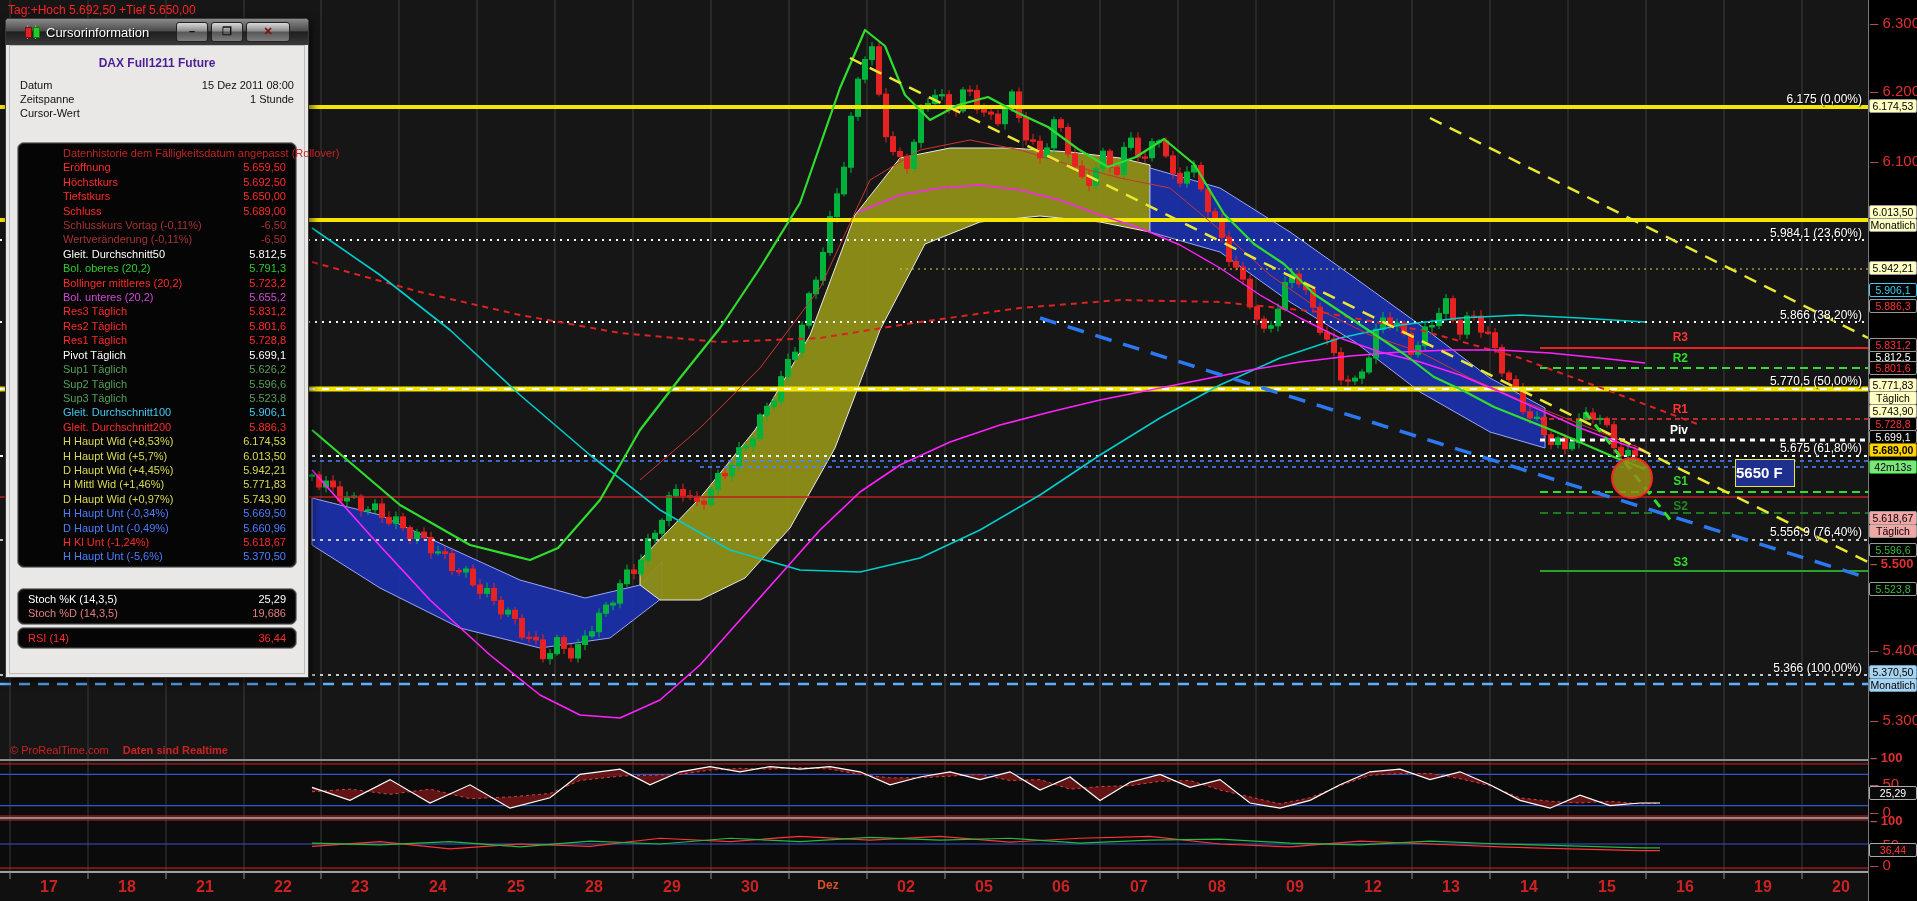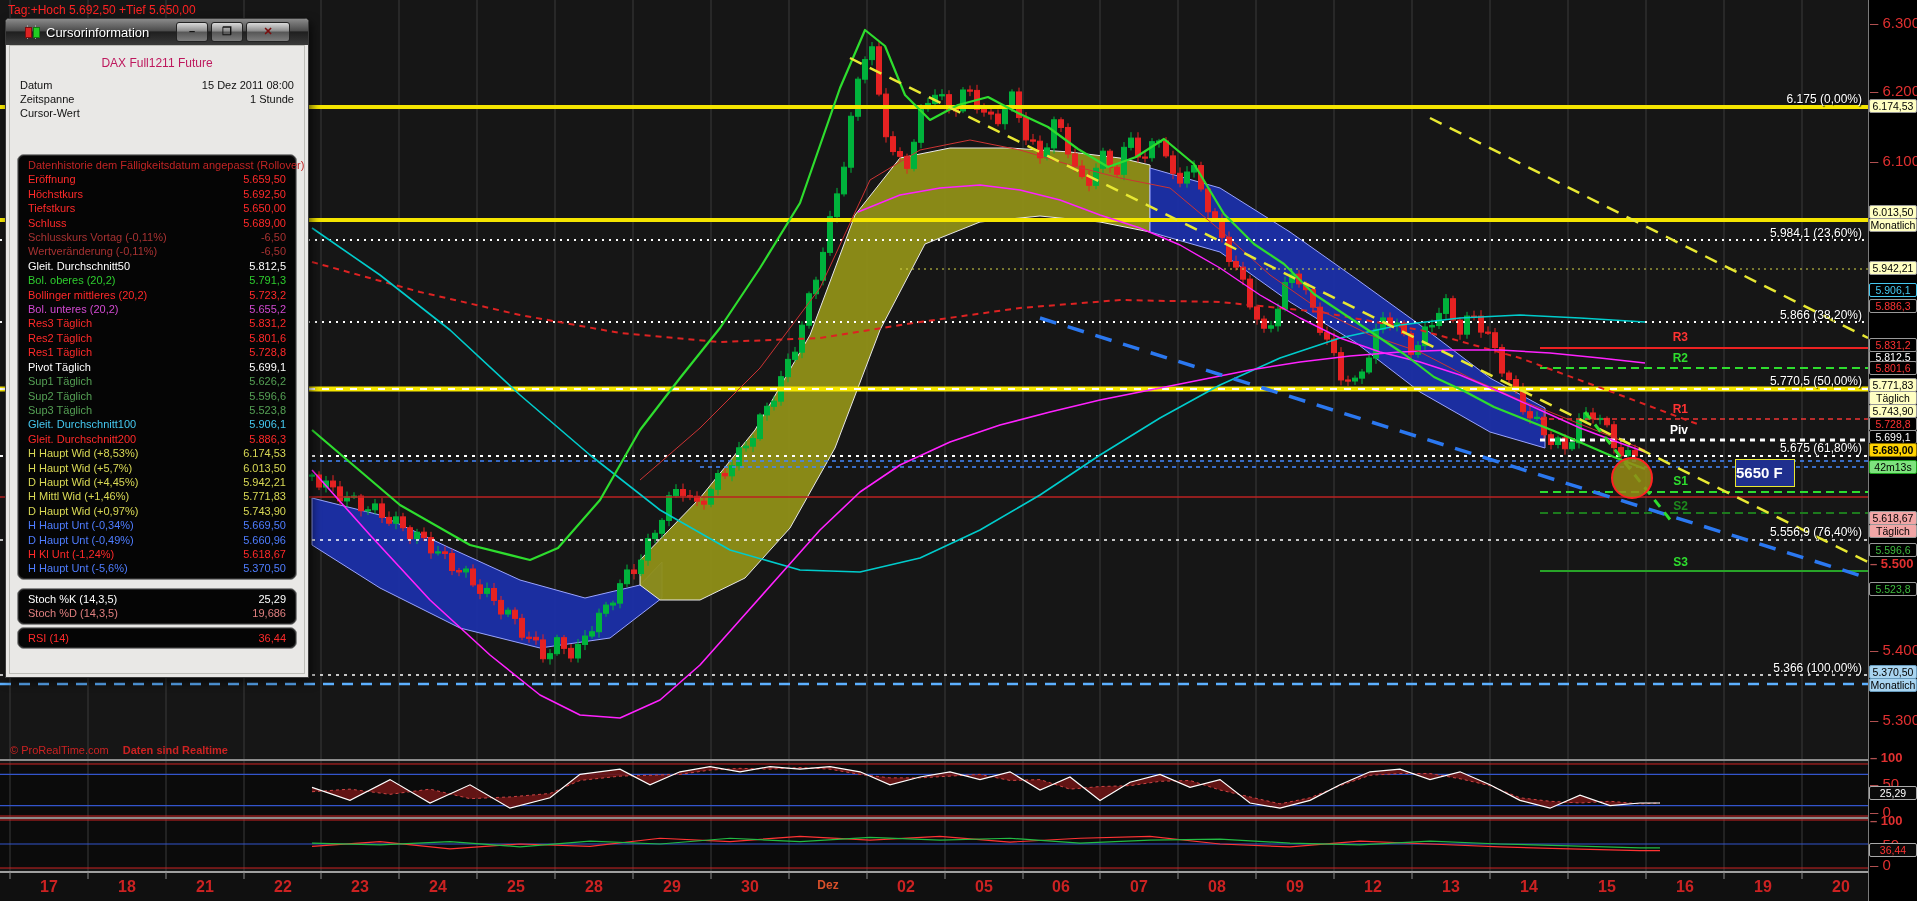--- a/index.html
+++ b/index.html
@@ -42,26 +42,26 @@
   .candle-ico .c2{left:9px;background:#2c2;border:1px solid #171;}
   .candle-ico .w1,.candle-ico .w2{position:absolute;width:1px;height:14px;top:0;background:#999;}
   .candle-ico .w1{left:3px;} .candle-ico .w2{left:11px;}
   #win-buttons{margin-left:auto;display:flex;gap:3px;}
   .tbtn{width:30px;height:18px;border:1px solid #222;border-radius:3px;
         background:linear-gradient(#d9d9d9,#8c8c8c 45%,#565656 50%,#7d7d7d);
         color:#111;font-size:11px;font-weight:bold;text-align:center;line-height:17px;cursor:default;}
   .tbtn.close{width:42px;color:#7a0d0d;}
   #win-body{position:absolute;left:3px;right:3px;top:26px;bottom:3px;background:#e9e8e6;
             border:1px solid #bdbdb8;}
-  #instrument{font-weight:normal;font-size:12px;color:#be185d;text-align:center;margin-top:10px;}
+  #instrument{font-weight:bold;font-size:12px;color:#4c1d95;text-align:center;margin-top:10px;}
   #info-rows{margin:8px 10px 0 10px;}
   .irow{display:flex;justify-content:space-between;font-size:11px;color:#111;line-height:14px;}
   .dbox{position:absolute;left:7px;right:7px;background:#050505;border:1px solid #8a8a8a;
         border-radius:7px;padding:3px 0;box-shadow:inset 0 0 0 1px #2a2a2a;}
-  #dbox1{top:108px;} #dbox2{top:542px;} #dbox3{top:581px;}
+  #dbox1{top:96px;padding-left:35px;} #dbox2{top:542px;} #dbox3{top:581px;}
   .drow{display:flex;justify-content:space-between;font-size:11px;line-height:14.4px;
         padding:0 10px;white-space:nowrap;}
   .drow .v{text-align:right;}
 </style>
 </head>
 <body>
 
 <div id="root">
 
   <svg id="chart" width="1917" height="901" viewBox="0 0 1917 901">

